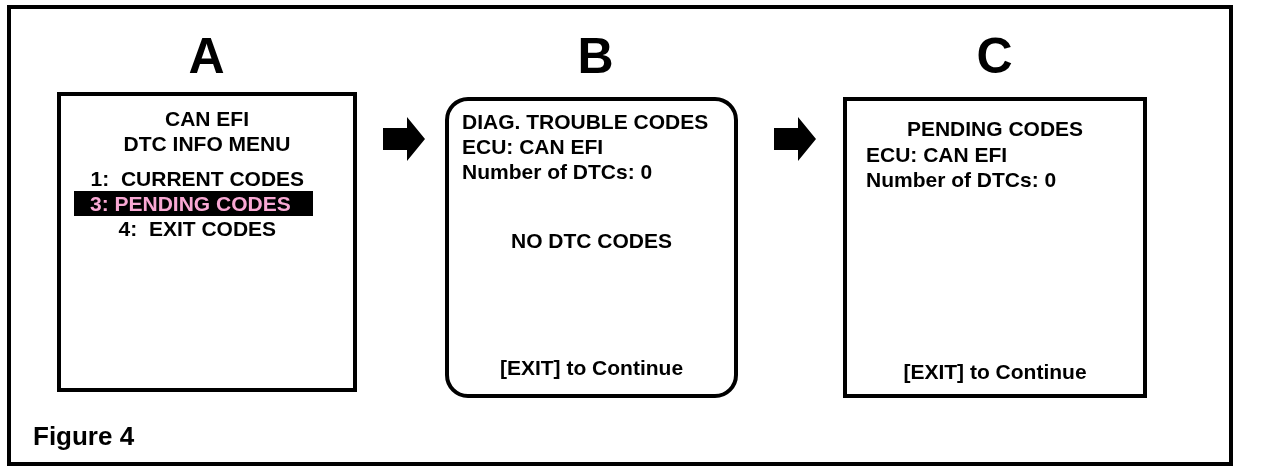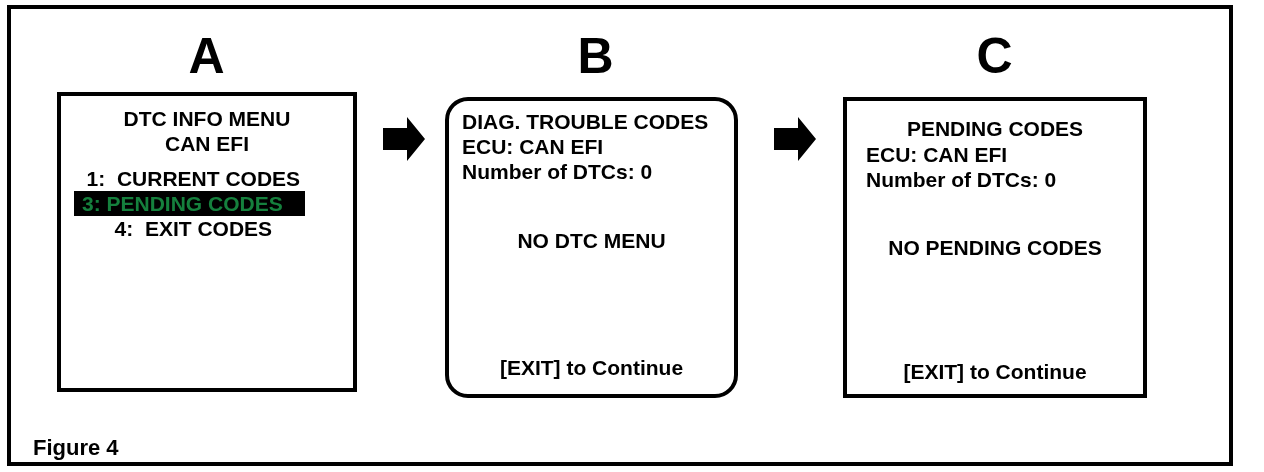--- a/index.html
+++ b/index.html
@@ -43,92 +43,90 @@
   .screen-a { left: 57px;  top: 92px; width: 300px; height: 300px; }
   .screen-b { left: 445px; top: 97px; width: 293px; height: 301px; border-radius: 23px; }
   .screen-c { left: 843px; top: 97px; width: 304px; height: 301px; }
 
   .a-header { position: absolute; top: 10px; left: 0; width: 100%; text-align: center; }
   .a-menu   { position: absolute; top: 70px; left: 21px; }
   .menu-item { white-space: pre; line-height: 25px; text-align: center; }
   .menu-item .highlight {
     display: inline-block;
     background: #000000;
-    color: #15803d;
-    padding: 0 22px 0 8px;
+    color: #f9a8d4;
+    padding: 0 22px 0 16px;
     margin-left: -8px;
   }
 
   .b-info   { position: absolute; top: 8px;   left: 13px; }
   .b-status { position: absolute; top: 127px; left: 0; width: 100%; text-align: center; }
   .b-footer { position: absolute; top: 254px; left: 0; width: 100%; text-align: center; }
 
   .c-title  { position: absolute; top: 15px;  left: 0; width: 100%; text-align: center; }
   .c-info   { position: absolute; top: 41px;  left: 19px; }
   .c-status { position: absolute; top: 134px; left: 0; width: 100%; text-align: center; }
   .c-footer { position: absolute; top: 258px; left: 0; width: 100%; text-align: center; }
 
   .flow-arrow { position: absolute; width: 42px; height: 48px; }
   .arrow-1 { left: 383px; top: 115px; }
   .arrow-2 { left: 774px; top: 115px; }
 
   .figure-caption {
     position: absolute;
     left: 33px; top: 423px;
-    font-size: 22px;
+    font-size: 26px;
     line-height: 26px;
-    margin-top: 12px;
   }
 </style>
 </head>
 <body>
 
 <div class="canvas">
 
   <div class="outer-frame"></div>
 
   <div class="panel-label label-a">A</div>
   <div class="panel-label label-b">B</div>
   <div class="panel-label label-c">C</div>
 
   <div class="screen screen-a">
     <div class="a-header">
+      <div>CAN EFI</div>
       <div>DTC INFO MENU</div>
-      <div>CAN EFI</div>
     </div>
     <div class="a-menu">
       <div class="menu-item">1:  CURRENT CODES</div>
       <div class="menu-item"><span class="highlight">3: PENDING CODES</span></div>
       <div class="menu-item">4:  EXIT CODES</div>
     </div>
   </div>
 
   <svg class="flow-arrow arrow-1" viewBox="0 0 42 48" aria-hidden="true">
     <polygon points="0,13 24,13 24,2 42,24 24,46 24,35 0,35" fill="#000000"></polygon>
   </svg>
 
   <div class="screen screen-b">
     <div class="b-info">
       <div>DIAG. TROUBLE CODES</div>
       <div>ECU: CAN EFI</div>
       <div>Number of DTCs: 0</div>
     </div>
-    <div class="b-status">NO DTC MENU</div>
+    <div class="b-status">NO DTC CODES</div>
     <div class="b-footer">[EXIT] to Continue</div>
   </div>
 
   <svg class="flow-arrow arrow-2" viewBox="0 0 42 48" aria-hidden="true">
     <polygon points="0,13 24,13 24,2 42,24 24,46 24,35 0,35" fill="#000000"></polygon>
   </svg>
 
   <div class="screen screen-c">
     <div class="c-title">PENDING CODES</div>
     <div class="c-info">
       <div>ECU: CAN EFI</div>
       <div>Number of DTCs: 0</div>
     </div>
-    <div class="c-status">NO PENDING CODES</div>
     <div class="c-footer">[EXIT] to Continue</div>
   </div>
 
   <div class="figure-caption">Figure 4</div>
 
 </div>
 
 </body></html>

